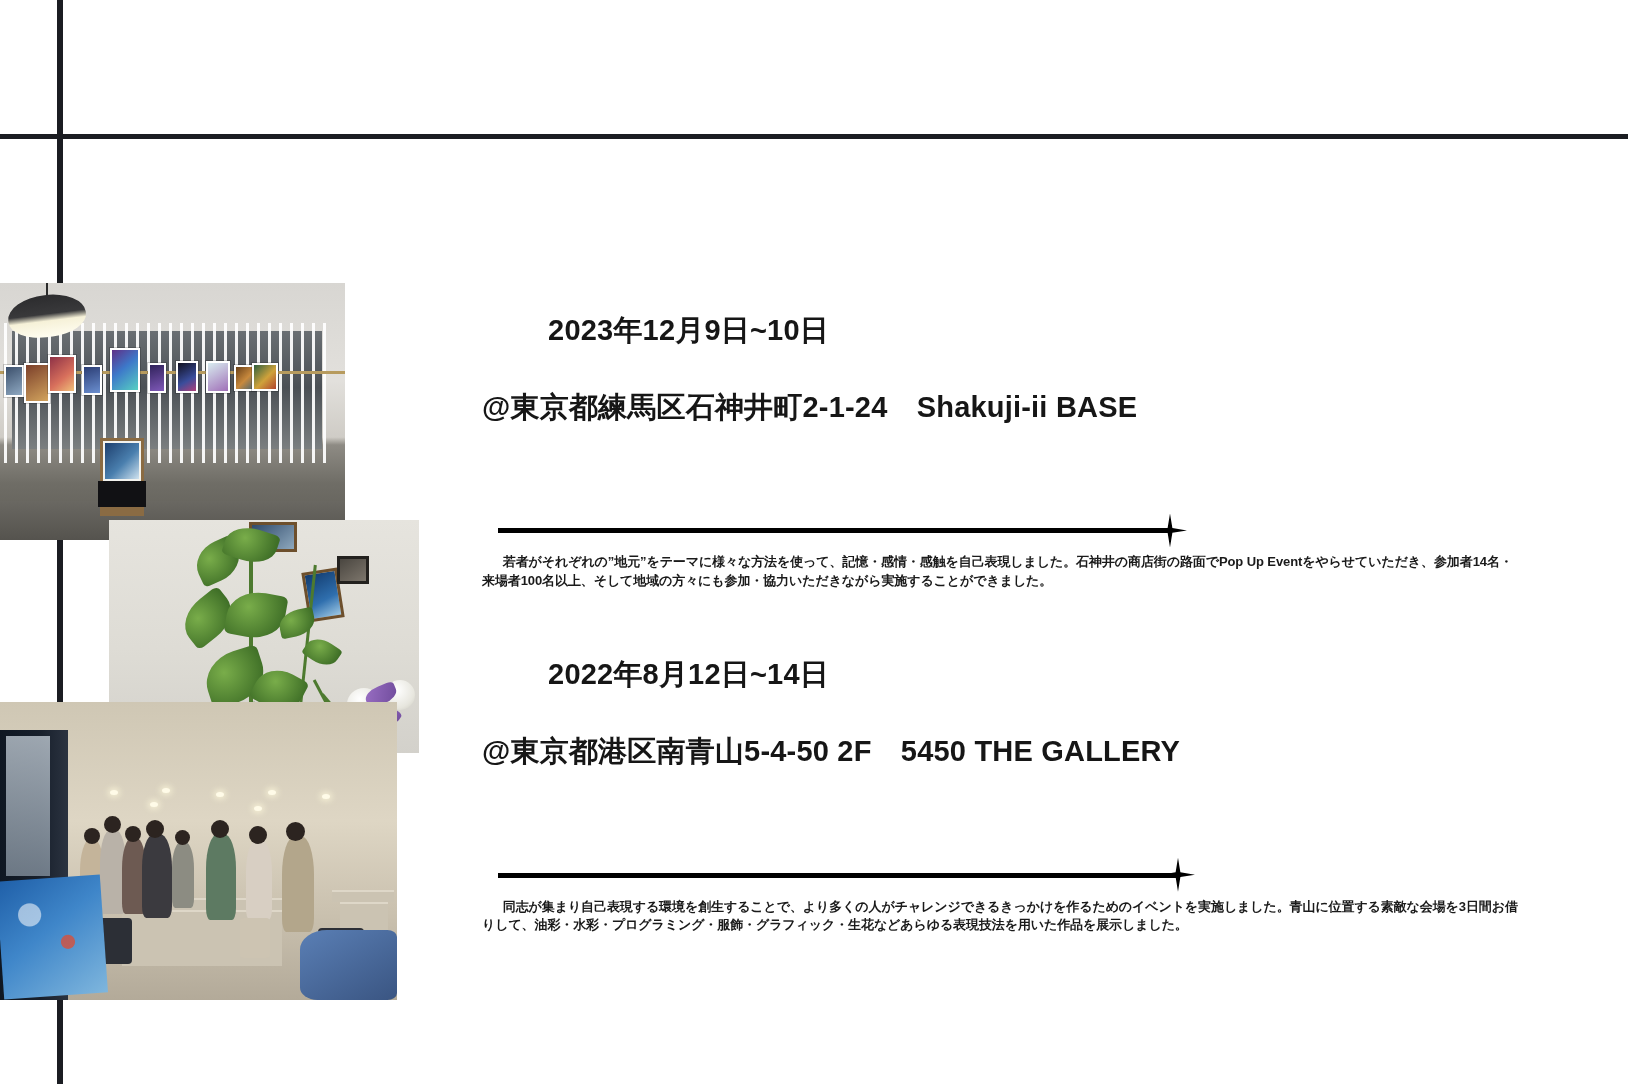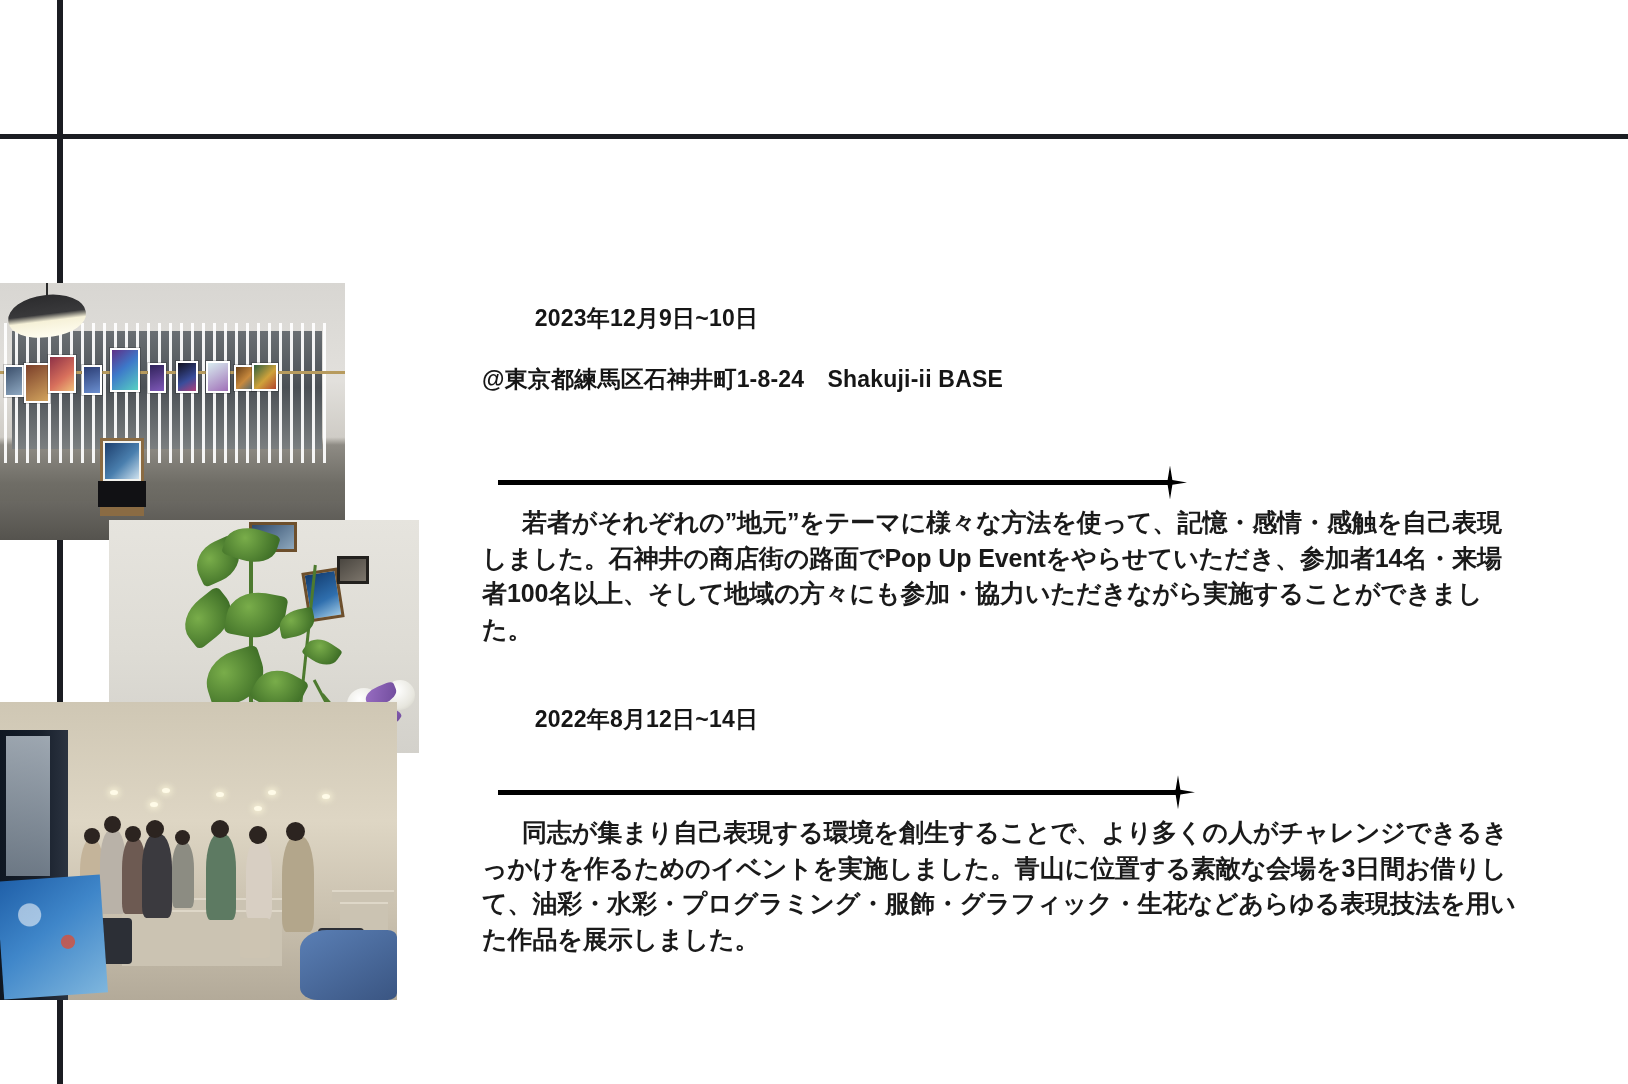--- a/index.html
+++ b/index.html
@@ -208,21 +208,21 @@
   .content {
     position: absolute;
     left: 482px;
     top: 272px;
     width: 1060px;
   }
 
   .event-block { margin-bottom: 0px; }
 
   .event-heading {
-    font-size: 23px;
+    font-size: 29px;
     font-weight: bold;
     color: #161616;
     line-height: 1.33;
     letter-spacing: .2px;
     white-space: pre;
   }
   .event-heading .line2 { display: block; }
   .event-heading .line3 { display: block; padding-left: 14px; }
 
   
@@ -250,21 +250,21 @@
       50% 0%, 57% 43%, 100% 50%, 57% 57%,
       50% 100%, 43% 57%, 0% 50%, 43% 43%);
   }
 
   .d1 .bar { width: 672px; }
   .d1 .star { left: 655px; }
   .d2 .bar { width: 680px; }
   .d2 .star { left: 663px; }
 
   .event-body {
-    font-size: 25px;
+    font-size: 13px;
     font-weight: bold;
     color: #1a1a1a;
     line-height: 1.42;
     letter-spacing: -0.1px;
     text-indent: 1.6em;
     width: 1036px;
   }
 
   .gap-after-body { height: 26px; }
 </style>
@@ -378,33 +378,34 @@
 
     <div class="ev-artboard"></div>
     <div class="ev-jacket"></div>
   </div>
 
   <div class="content">
 
     <div class="event-block">
       <div class="event-heading">
         <span class="line1">2023年12月9日~10日</span>
-        <span class="line2">@東京都練馬区石神井町1-8-24　Shakuji-ii BASE</span>
+        <span class="line2">@東京都練馬区石神井町2-1-24　Shakuji-ii BASE</span>
       </div>
       <div class="divider d1">
         <div class="bar"></div>
         <div class="star"></div>
       </div>
       <p class="event-body">若者がそれぞれの”地元”をテーマに様々な方法を使って、記憶・感情・感触を自己表現しました。石神井の商店街の路面でPop Up Eventをやらせていただき、参加者14名・来場者100名以上、そして地域の方々にも参加・協力いただきながら実施することができました。</p>
       <div class="gap-after-body"></div>
     </div>
 
     <div class="event-block">
       <div class="event-heading">
         <span class="line1">2022年8月12日~14日</span>
+        <span class="line2">@東京都港区南青山5-4-50 2F　5450 THE GALLERY</span>
       </div>
       <div class="divider d2">
         <div class="bar"></div>
         <div class="star"></div>
       </div>
       <p class="event-body">同志が集まり自己表現する環境を創生することで、より多くの人がチャレンジできるきっかけを作るためのイベントを実施しました。青山に位置する素敵な会場を3日間お借りして、油彩・水彩・プログラミング・服飾・グラフィック・生花などあらゆる表現技法を用いた作品を展示しました。</p>
 
     </div>
 
   </div>

